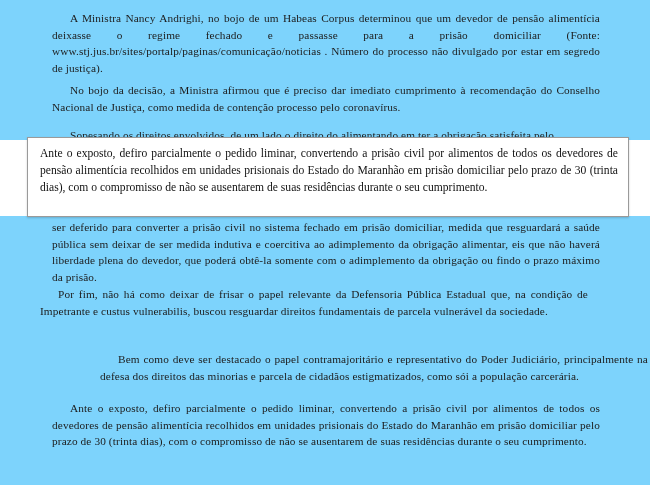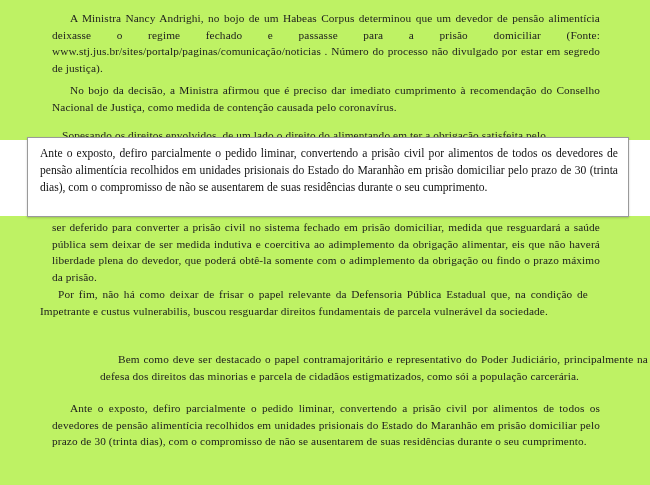--- a/index.html
+++ b/index.html
@@ -12,21 +12,21 @@
     background: #ffffff;
     font-family: "Liberation Serif", serif;
     color: #1a1a1a;
     overflow: hidden;
     position: relative;
   }
   #page {
     position: relative;
     width: 650px;
     height: 485px;
-    background: #bef264;
+    background: #7dd3fc;
   }
   .doc-body {
     position: absolute;
     left: 0;
     top: 0;
     width: 650px;
     padding: 0;
   }
   .para {
     position: absolute;
@@ -70,23 +70,23 @@
 </style>
 </head>
 <body>
 
 <div id="page">
 
   <div class="doc-body">
 
     <div class="para" style="left:52px; top:10px; width:548px;">A Ministra Nancy Andrighi, no bojo de um Habeas Corpus determinou que um devedor de pensão alimentícia deixasse o regime fechado e passasse para a prisão domiciliar (Fonte: www.stj.jus.br/sites/portalp/paginas/comunicação/noticias . Número do processo não divulgado por estar em segredo de justiça).</div>
 
-    <div class="para" style="left:52px; top:82px; width:548px;">No bojo da decisão, a Ministra afirmou que é preciso dar imediato cumprimento à recomendação do Conselho Nacional de Justiça, como medida de contenção causada pelo coronavírus.</div>
+    <div class="para" style="left:52px; top:82px; width:548px;">No bojo da decisão, a Ministra afirmou que é preciso dar imediato cumprimento à recomendação do Conselho Nacional de Justiça, como medida de contenção processo pelo coronavírus.</div>
 
-    <div class="para" style="left:44px; top:127px; width:548px;">Sopesando os direitos envolvidos, de um lado o direito do alimentando em ter a obrigação satisfeita pelo</div>
+    <div class="para" style="left:52px; top:127px; width:548px;">Sopesando os direitos envolvidos, de um lado o direito do alimentando em ter a obrigação satisfeita pelo</div>
 
     <div class="para no-indent" style="left:52px; top:219px; width:548px;">ser deferido para converter a prisão civil no sistema fechado em prisão domiciliar, medida que resguardará a saúde pública sem deixar de ser medida indutiva e coercitiva ao adimplemento da obrigação alimentar, eis que não haverá liberdade plena do devedor, que poderá obtê-la somente com o adimplemento da obrigação ou findo o prazo máximo da prisão.</div>
 
     <div class="para" style="left:40px; top:286px; width:548px;">Por fim, não há como deixar de frisar o papel relevante da Defensoria Pública Estadual que, na condição de Impetrante e custus vulnerabilis, buscou resguardar direitos fundamentais de parcela vulnerável da sociedade.</div>
 
     <div class="para" style="left:52px; top:351px; width:548px;margin-left:48px;">Bem como deve ser destacado o papel contramajoritário e representativo do Poder Judiciário, principalmente na defesa dos direitos das minorias e parcela de cidadãos estigmatizados, como sói a população carcerária.</div>
 
     <div class="para" style="left:52px; top:400px; width:548px;">Ante o exposto, defiro parcialmente o pedido liminar, convertendo a prisão civil por alimentos de todos os devedores de pensão alimentícia recolhidos em unidades prisionais do Estado do Maranhão em prisão domiciliar pelo prazo de 30 (trinta dias), com o compromisso de não se ausentarem de suas residências durante o seu cumprimento.</div>
 
   </div>

